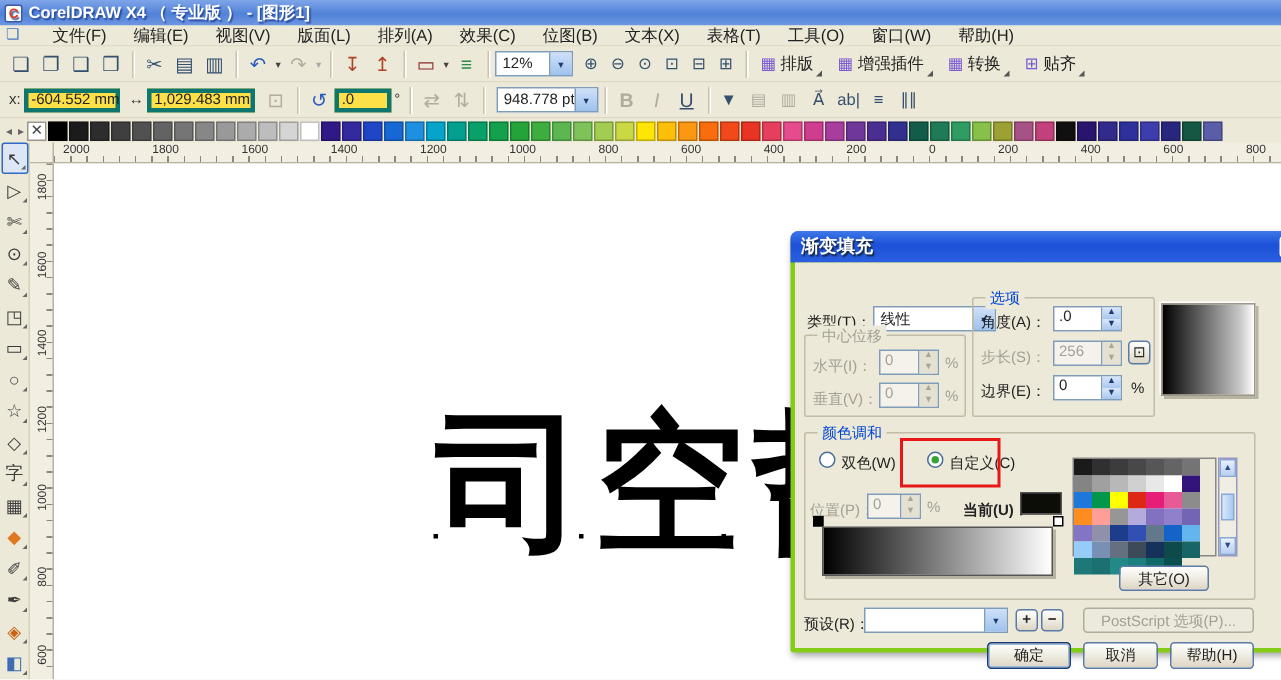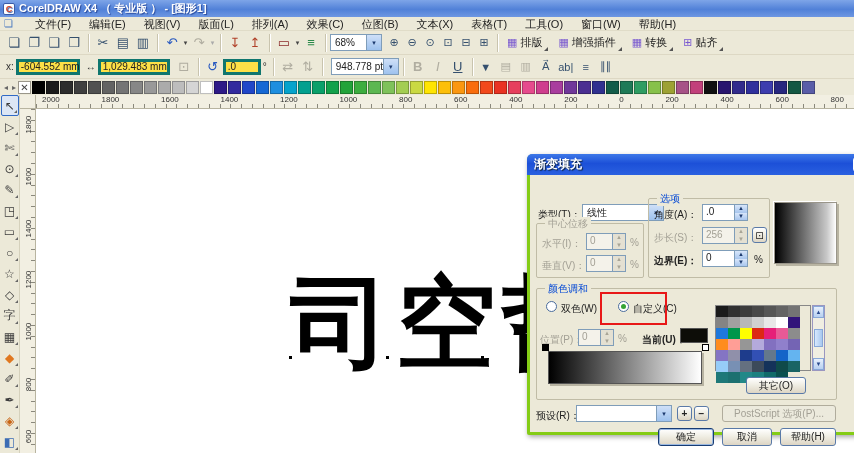--- a/index.html
+++ b/index.html
@@ -167,21 +167,21 @@
     <span class="caret" style="color:#aaa">▾</span>
     <span class="vsep"></span>
     <span class="tico" style="color:#b04028">↧</span>
     <span class="tico" style="color:#b04028">↥</span>
     <span class="vsep"></span>
     <span class="tico" style="color:#8a2a2a">▭</span>
     <span class="caret">▾</span>
     <span class="tico" style="color:#2a8a4a">≡</span>
     <span class="vsep"></span>
     <span class="combo" style="width:52px">
-      <span class="cval" style="flex:1">68%</span>
+      <span class="cval" style="flex:1">12%</span>
       <span class="cbtn">▾</span>
     </span>
     <span style="display:inline-flex;margin-left:3px">
 
     <span class="tico small">⊕</span>
         <span class="tico small">⊖</span>
         <span class="tico small">⊙</span>
         <span class="tico small">⊡</span>
         <span class="tico small">⊟</span>
         <span class="tico small">⊞</span>
@@ -419,21 +419,21 @@
       <span class="spin dis" style="left:172px;top:52px;width:46px">
         <span class="sval">256</span>
         <span class="sarr">
             <i>▲</i>
             <i>▼</i>
           </span>
       </span>
       <span class="xpbtn" style="left:222px;top:52px;width:15px;height:16px">
         <span>⊡</span>
       </span>
-      <span class="dlbl" style="left:124px;top:79px;font-weight:bold">边界(E)：</span>
+      <span class="dlbl" style="left:124px;top:79px;font-weight:normal">边界(E)：</span>
       <span class="spin" style="left:172px;top:75px;width:46px">
         <span class="sval">0</span>
         <span class="sarr">
             <i>▲</i>
             <i>▼</i>
           </span>
       </span>
       <span class="dlbl" style="left:224px;top:79px">%</span>
 
       <div class="preview"></div>

